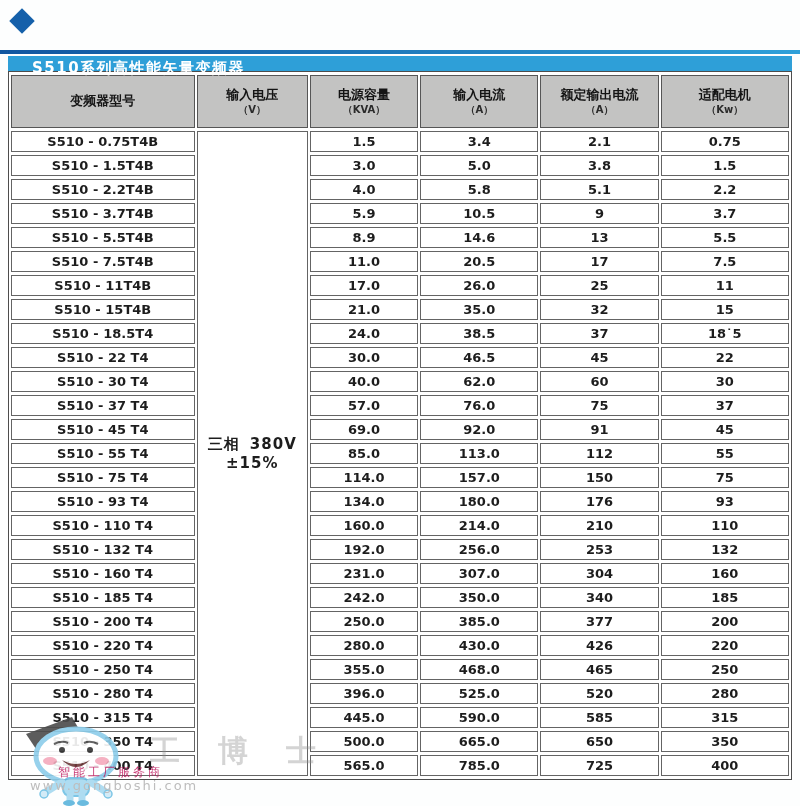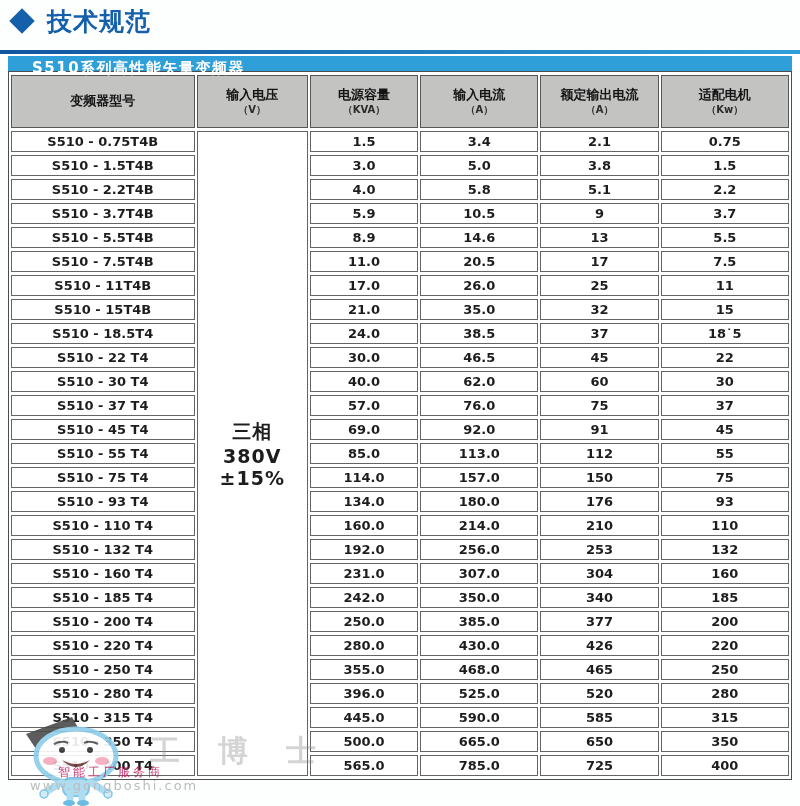--- a/index.html
+++ b/index.html
@@ -18,36 +18,35 @@
   .content{margin:2px 8px 0}
   .table-title-bar{height:15px;background:#2e9fd8;color:#ffffff;font-weight:bold;
     font-size:15px;line-height:25px;padding-left:24px;letter-spacing:1.5px}
   table.spec{width:100%;table-layout:fixed;background:#ffffff;
     border-collapse:separate;border-spacing:2px 3px;border:1px solid #4c4c4c}
   th{background:#c3c3c2;border:1px solid #565656;height:27px;padding:12px;
     font-size:13px;font-weight:bold;color:#141414;text-align:center;vertical-align:middle;line-height:1.1}
   th .unit{display:block;font-size:10px;font-weight:bold;color:#2a2a2a;margin-top:1px}
   td{background:#ffffff;border:1px solid #646464;height:19px;padding:0;
     text-align:center;vertical-align:middle;font-size:13px;font-weight:bold;color:#1d1d1d}
-  td.voltage-cell{font-size:19px;letter-spacing:1px;word-spacing:4px}
+  td.voltage-cell{font-size:15px;letter-spacing:1px;word-spacing:4px}
   
   .wm-overlay{position:absolute;left:150px;top:731px;font-size:30px;font-weight:bold;
     color:#8f8f8f;opacity:.38;letter-spacing:38px;white-space:nowrap;pointer-events:none}
   .wm-slogan{position:absolute;left:58px;top:764px;font-size:12px;color:#be185d;
     letter-spacing:3px;opacity:.85;white-space:nowrap}
   .wm-url{position:absolute;left:30px;top:778px;font-size:13px;color:#bdbdbd;
     letter-spacing:2px;white-space:nowrap}
   .mascot{position:absolute;left:14px;top:712px;opacity:.9}
 </style>
 </head>
 <body>
 
 <div class="section-header">
   <span class="diamond"></span>
-  <h1 class="section-title">技术规范</h1>
 </div>
 <div class="accent-line"></div>
 
 <div class="content">
   <div class="table-title-bar">
     <span>S510系列高性能矢量变频器</span>
   </div>
 
   <table class="spec">
     <colgroup>

